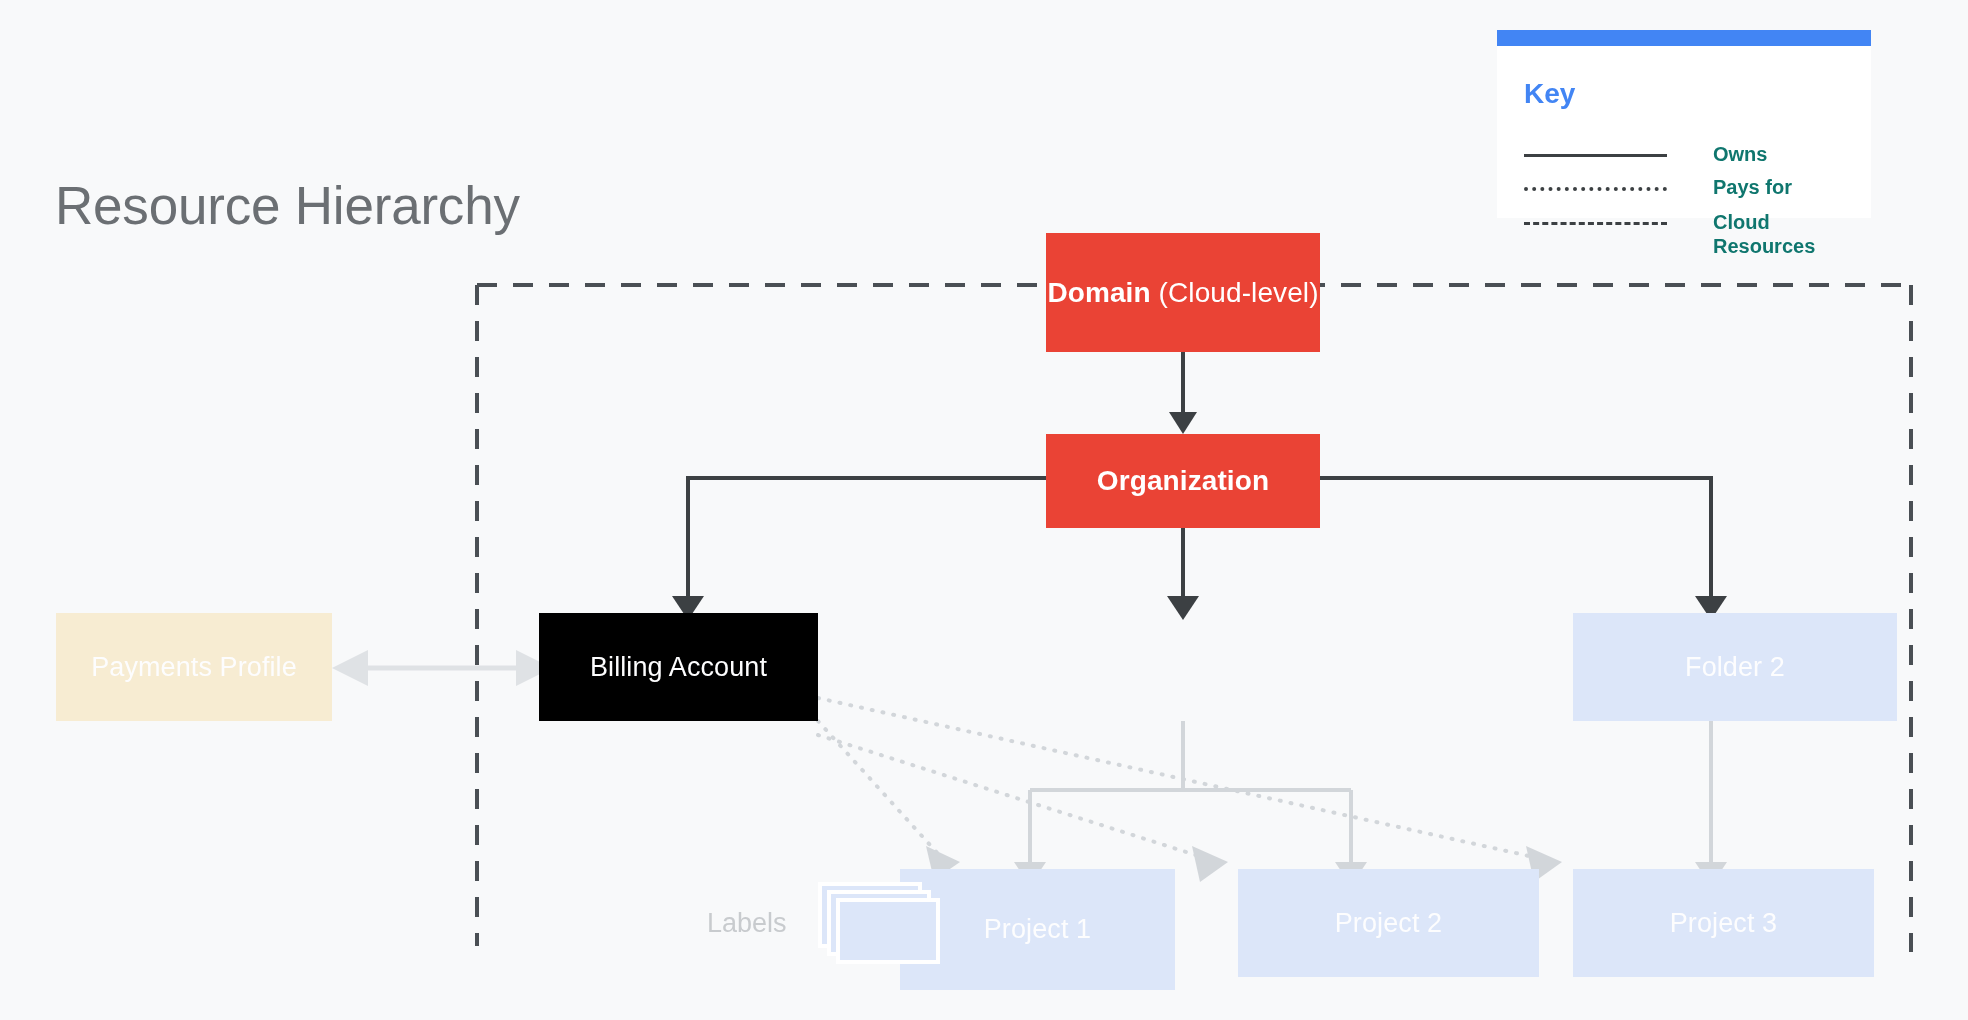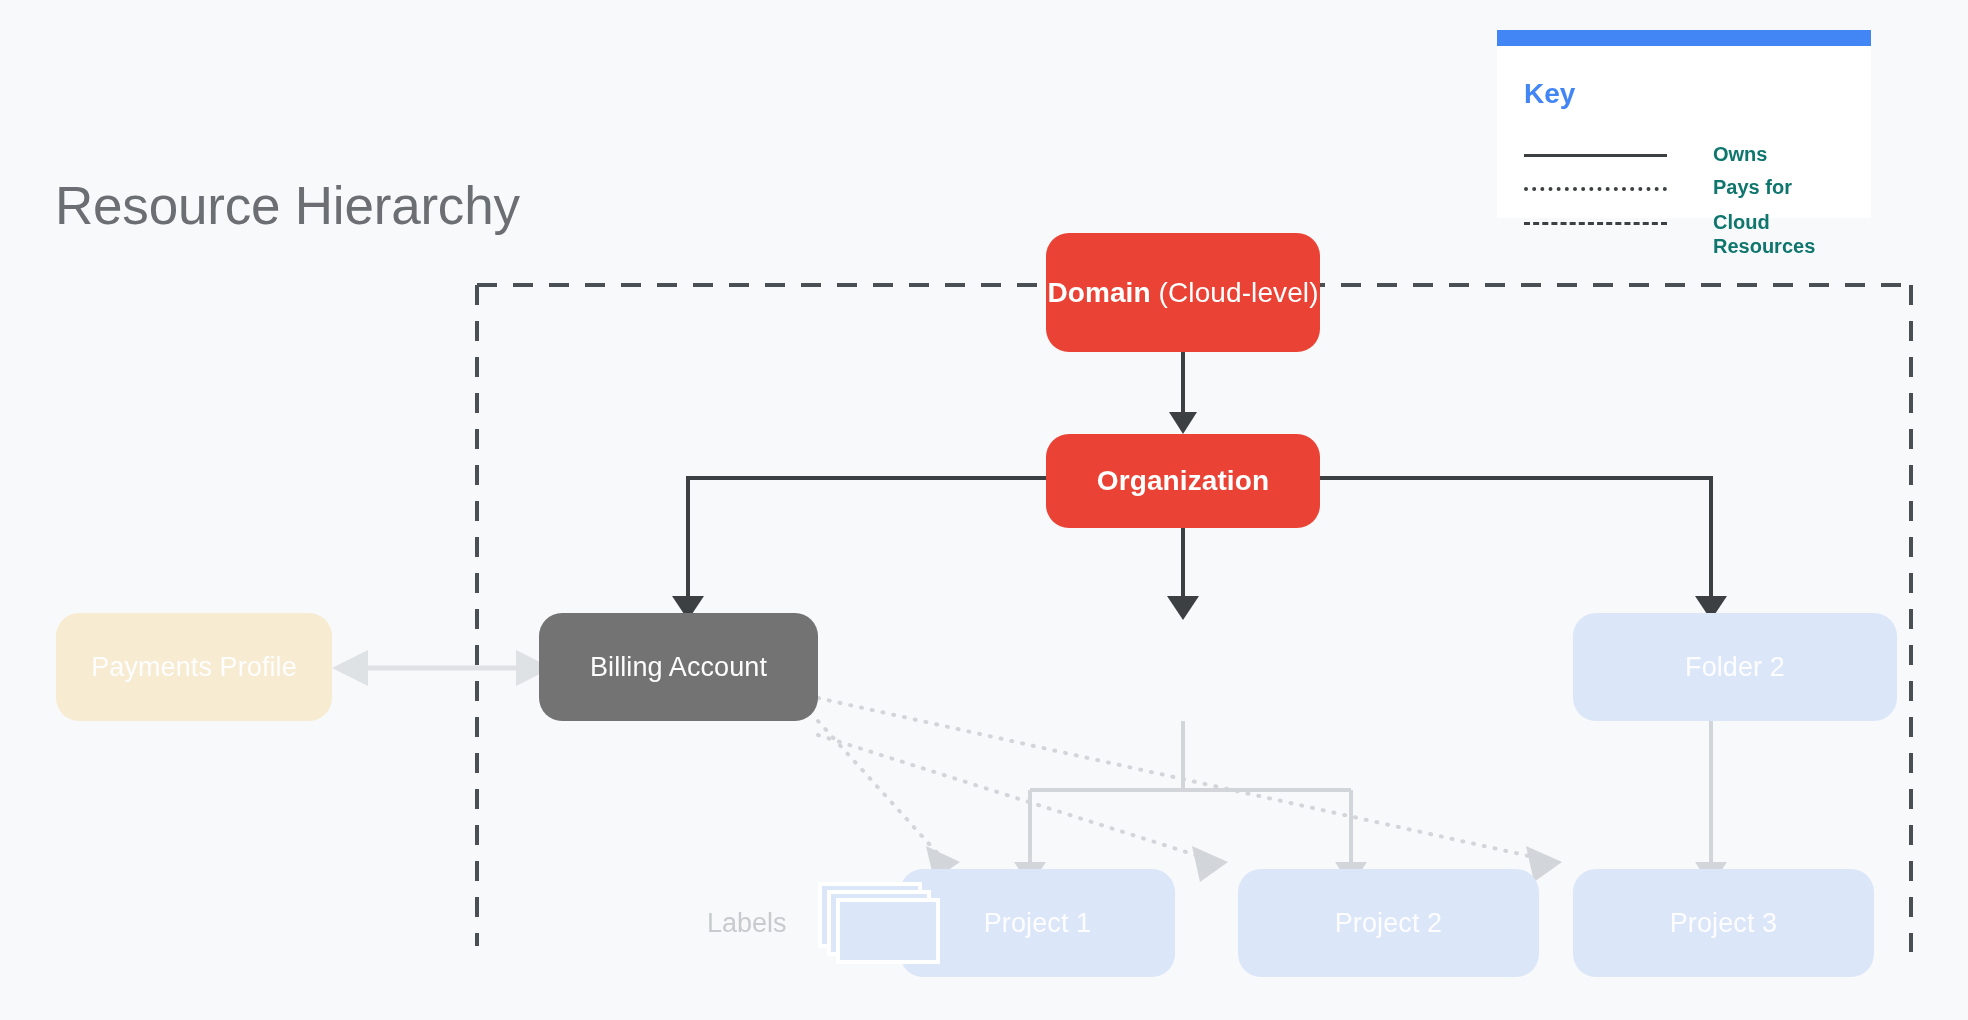--- a/index.html
+++ b/index.html
@@ -26,21 +26,20 @@
     height: 1020px;
     pointer-events: none;
   }
   .node {
     position: absolute;
     display: flex;
     align-items: center;
     justify-content: center;
     box-sizing: border-box;
     text-align: left;
-    border-radius: 23px;
   }
   .node-label {
     font-size: 27px;
     letter-spacing: 0.1px;
     line-height: 1.2;
   }
   .node-red {
     background: #EA4335;
   }
   .node-red .node-label {
@@ -48,21 +47,21 @@
     font-weight: 700;
     font-size: 28px;
   }
   .node-red .node-label .light {
     font-weight: 400;
   }
   .node-cream {
     background: #F7ECD2;
   }
   .node-green {
-    background: #737373;
+    background: #000000;
   }
   .node-blue {
     background: #DCE6F9;
   }
   .node-cream .node-label,
   .node-green .node-label,
   .node-blue .node-label {
     color: #FDFDFE;
     font-weight: 400;
   }
@@ -258,21 +257,21 @@
 
   <div class="node node-green" style="left:539px; top:613px; width:279px; height:108px;">
     <span class="node-label">Billing Account</span>
   </div>
 
 
   <div class="node node-blue" style="left:1573px; top:613px; width:324px; height:108px;">
     <span class="node-label">Folder 2</span>
   </div>
 
-  <div class="node node-blue" style="left:900px; top:869px; width:275px; height:108px;">
+  <div class="node node-blue" style="left:900px; top:869px; width:275px; height:121px;">
     <span class="node-label">Project 1</span>
   </div>
 
   <div class="node node-blue" style="left:1238px; top:869px; width:301px; height:108px;">
     <span class="node-label">Project 2</span>
   </div>
 
   <div class="node node-blue" style="left:1573px; top:869px; width:301px; height:108px;">
     <span class="node-label">Project 3</span>
   </div>

